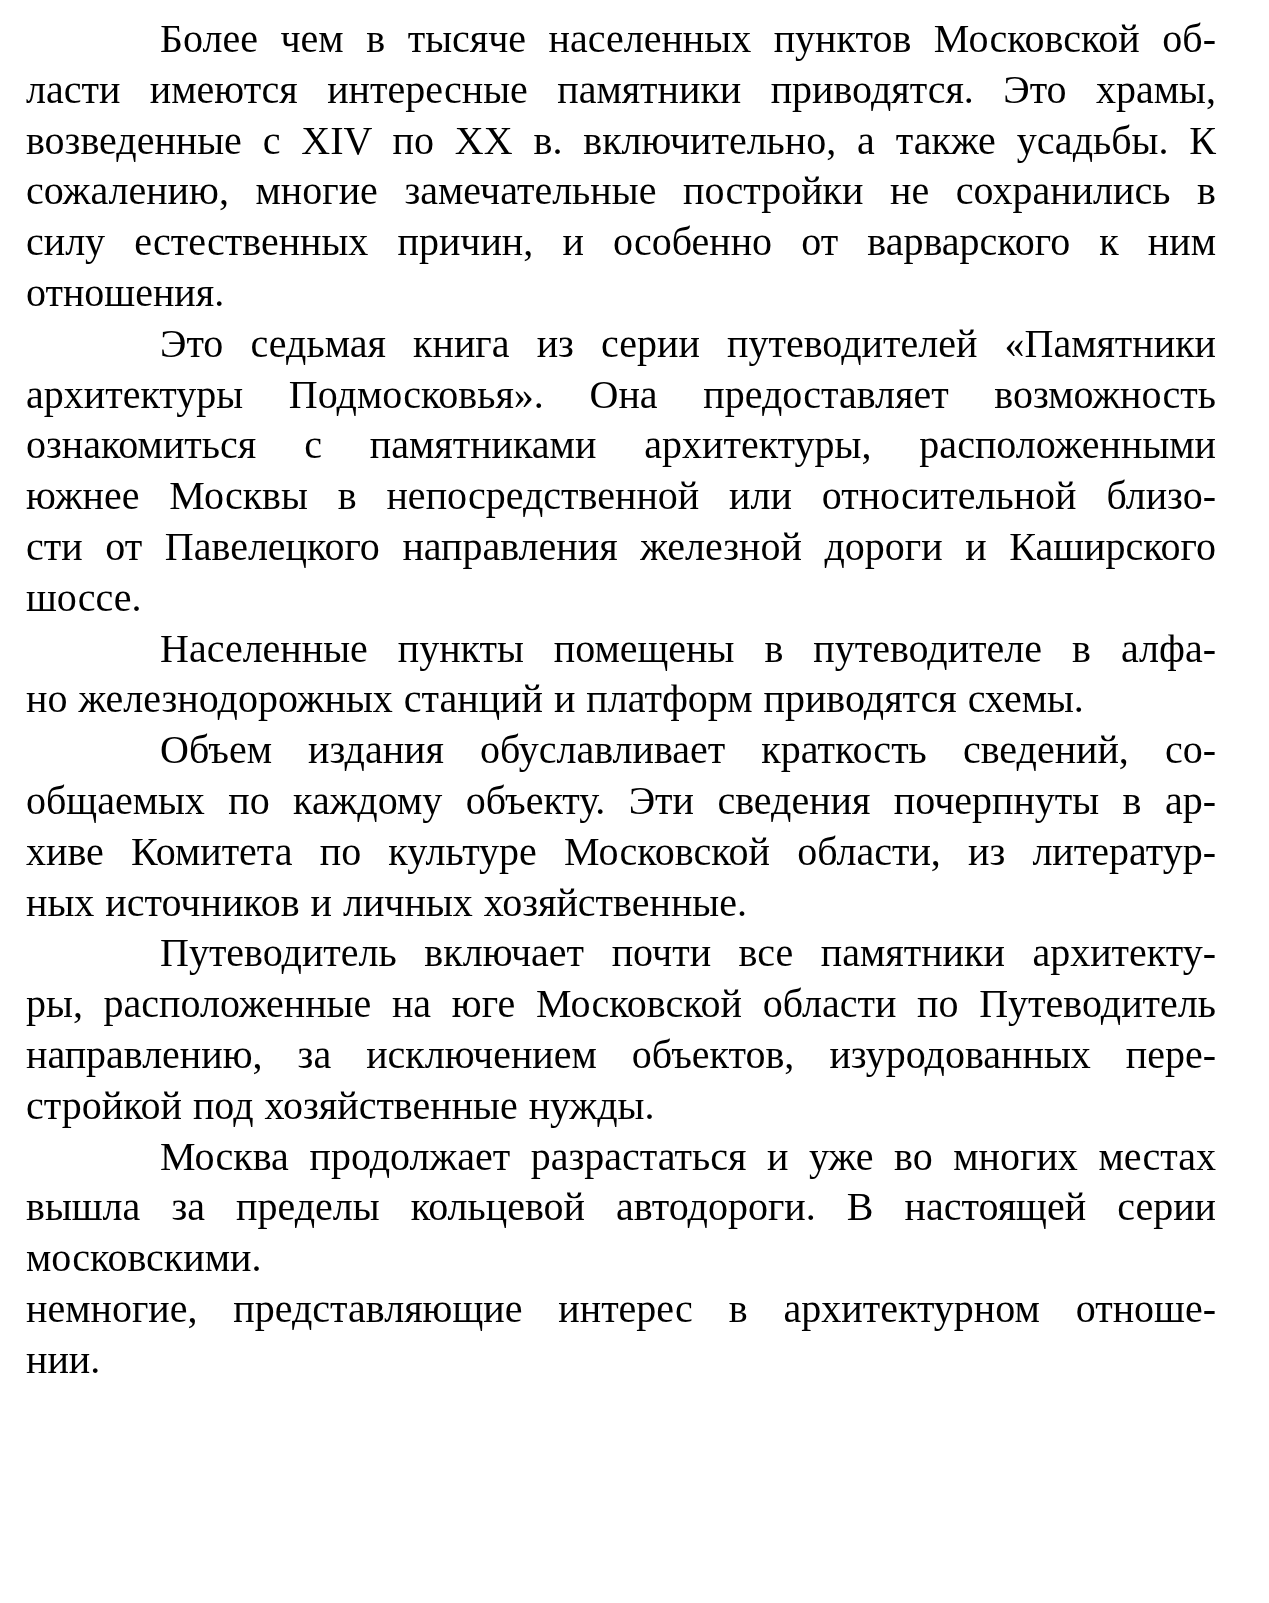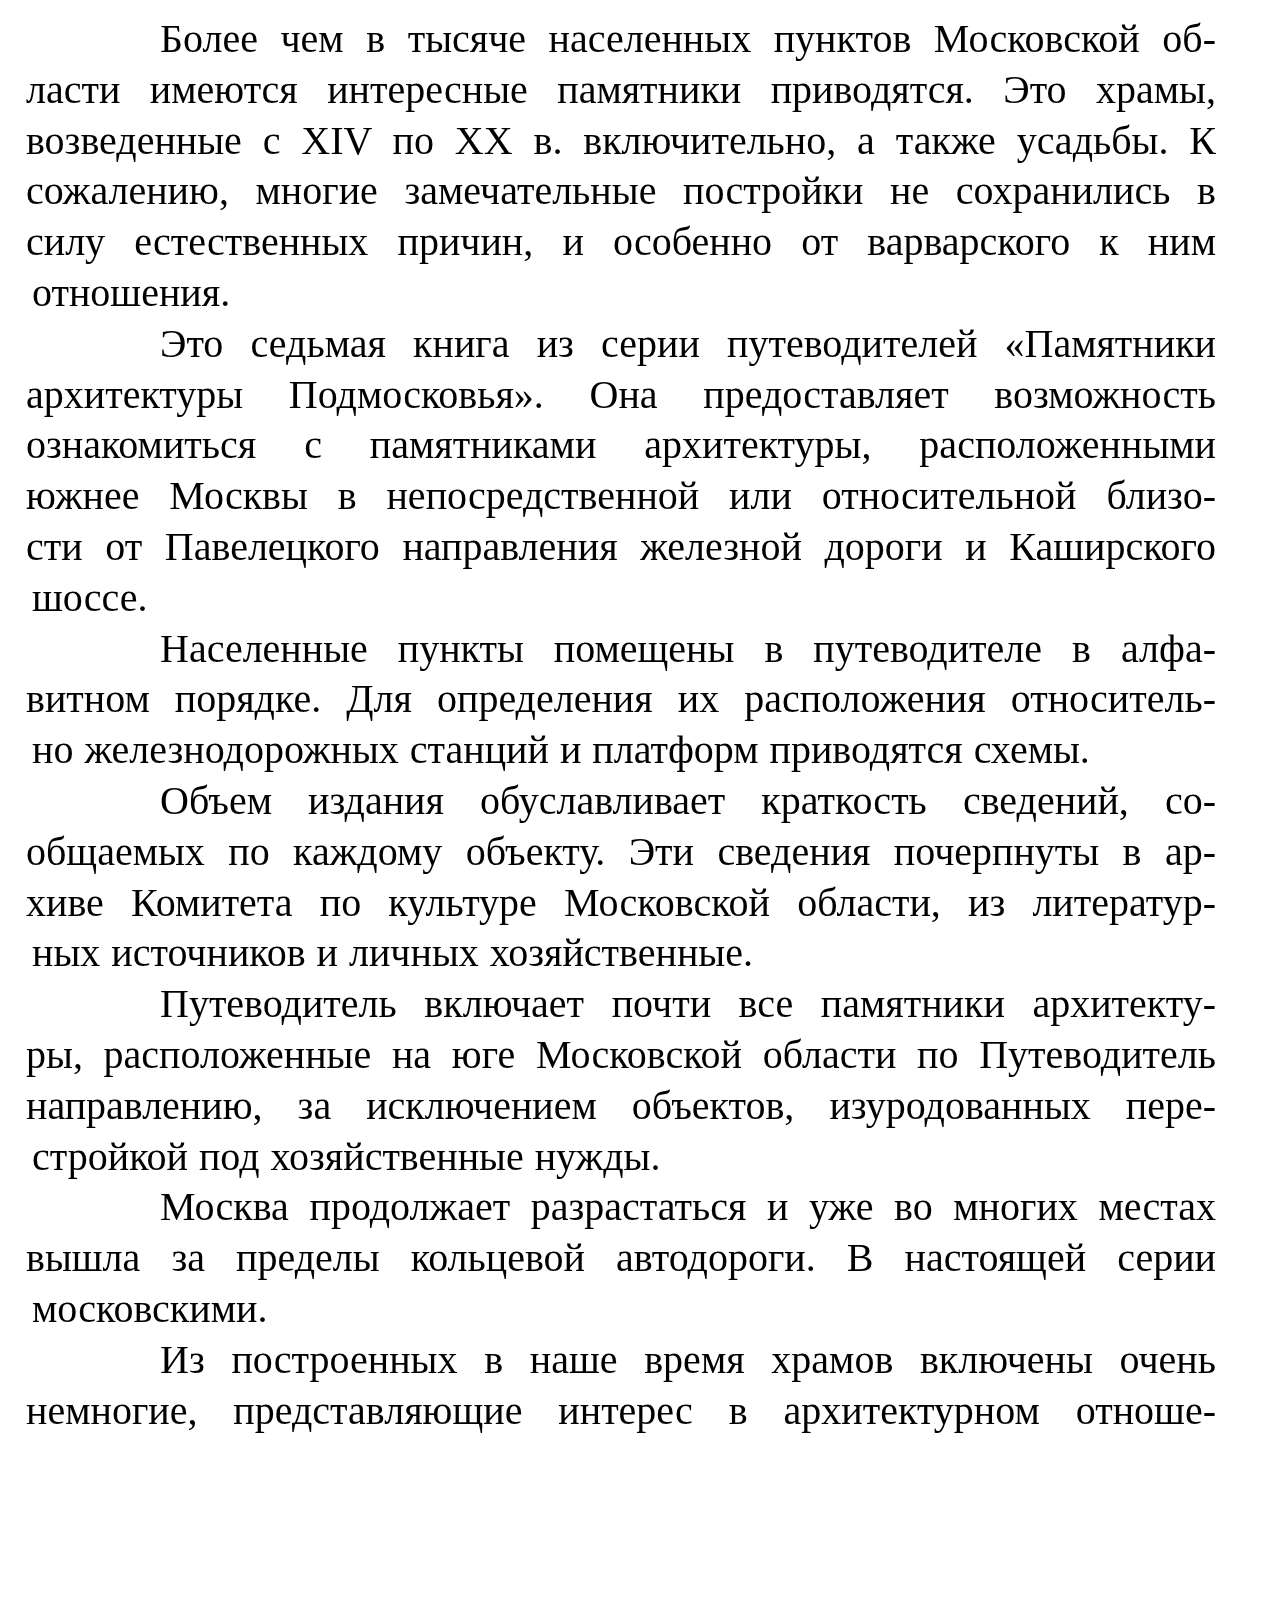--- a/index.html
+++ b/index.html
@@ -27,21 +27,20 @@
   .line {
     text-align: justify;
     text-align-last: justify;
     word-spacing: 1px;
   }
   .line.first {
     text-indent: 134px;
   }
   .line.last {
     text-align-last: left;
-    margin-left: 6px;
   }
 </style>
 </head>
 <body>
 
 <div class="page">
 
   <div class="para">
     <div class="line first">Более чем в тысяче населенных пунктов Московской об-</div>
     <div class="line">ласти имеются интересные памятники приводятся. Это храмы,</div>
@@ -55,21 +54,20 @@
     <div class="line first">Это седьмая книга из серии путеводителей «Памятники</div>
     <div class="line">архитектуры Подмосковья». Она предоставляет возможность</div>
     <div class="line">ознакомиться с памятниками архитектуры, расположенными</div>
     <div class="line">южнее Москвы в непосредственной или относительной близо-</div>
     <div class="line">сти от Павелецкого направления железной дороги и Каширского</div>
     <div class="line last">шоссе.</div>
   </div>
 
   <div class="para">
     <div class="line first">Населенные пункты помещены в путеводителе в алфа-</div>
-    <div class="line">витном порядке. Для определения их расположения относитель-</div>
     <div class="line last">но железнодорожных станций и платформ приводятся схемы.</div>
   </div>
 
   <div class="para">
     <div class="line first">Объем издания обуславливает краткость сведений, со-</div>
     <div class="line">общаемых по каждому объекту. Эти сведения почерпнуты в ар-</div>
     <div class="line">хиве Комитета по культуре Московской области, из литератур-</div>
     <div class="line last">ных источников и личных хозяйственные.</div>
   </div>
 
@@ -80,17 +78,17 @@
     <div class="line last">стройкой под хозяйственные нужды.</div>
   </div>
 
   <div class="para">
     <div class="line first">Москва продолжает разрастаться и уже во многих местах</div>
     <div class="line">вышла за пределы кольцевой автодороги. В настоящей серии</div>
     <div class="line last">московскими.</div>
   </div>
 
   <div class="para">
-    <div class="line first">Из построенных в наше время храмов включены очень</div>
     <div class="line">немногие, представляющие интерес в архитектурном отноше-</div>
+    <div class="line last">нии.</div>
   </div>
 
 </div>
 
 </body></html>

